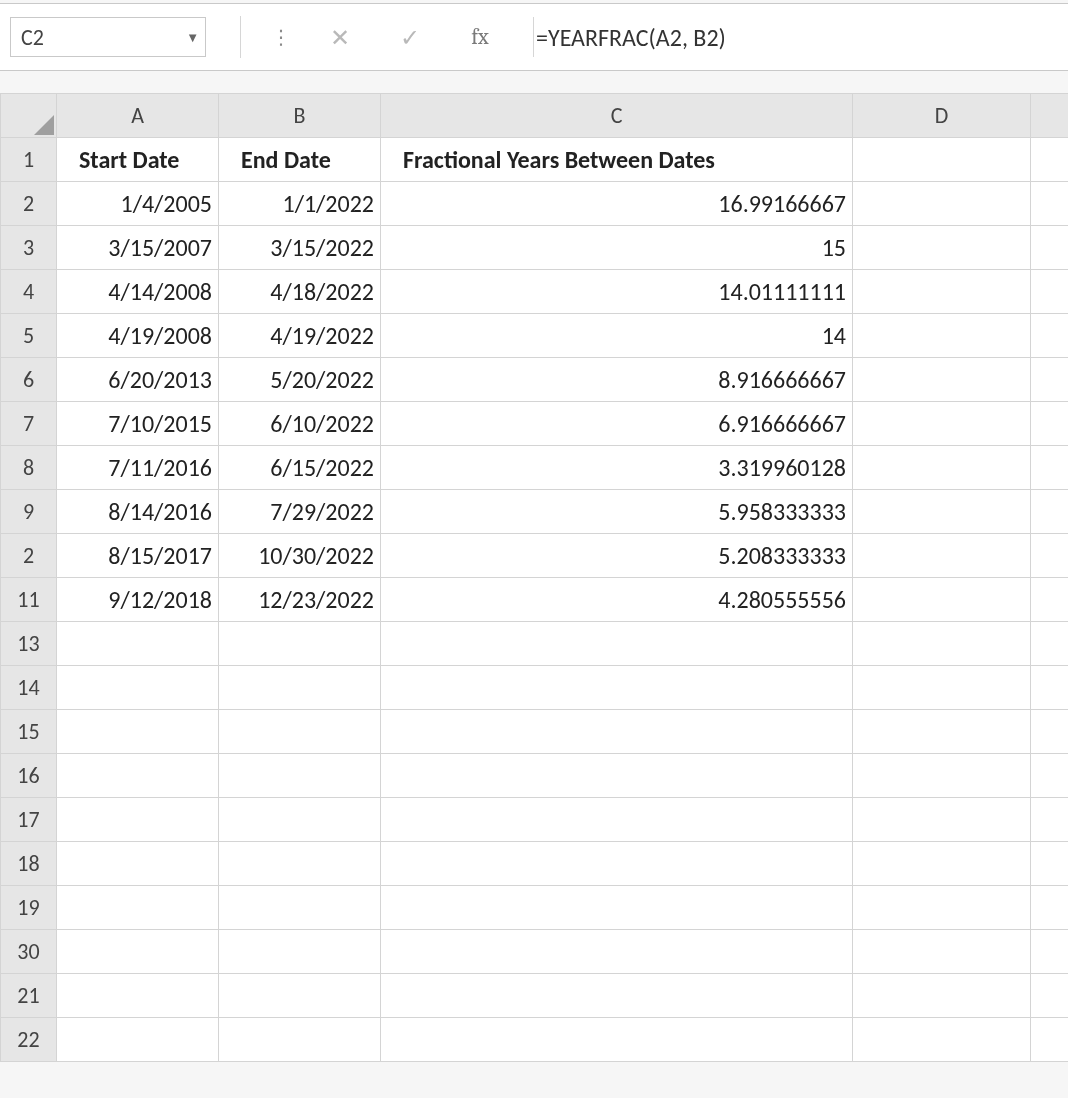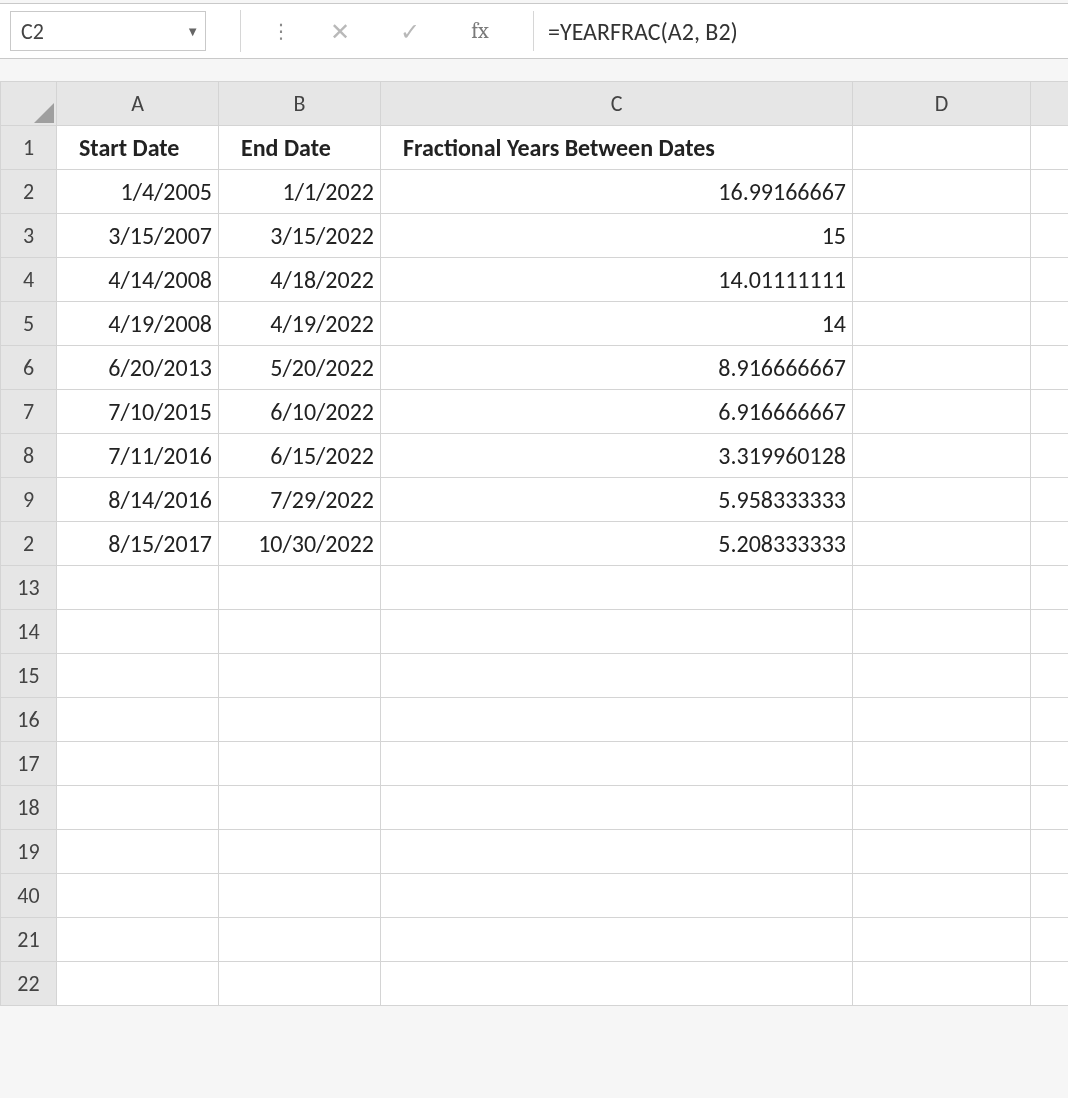--- a/index.html
+++ b/index.html
@@ -10,21 +10,21 @@
     width: 1068px;
     height: 1098px;
     overflow: hidden;
     color: #222;
   }
 
   
   .formula-row {
     display: flex;
     align-items: center;
-    height: 56px;
+    height: 68px;
     background: #fff;
     border-top: 1px solid #c9c9c9;
     border-bottom: 1px solid #c9c9c9;
     margin-top: 3px;
     gap: 24px;
   }
   .name-box {
     width: 196px;
     height: 40px;
     margin: 0 6px 0 10px;
@@ -65,21 +65,21 @@
   .fx-label {
     width: 46px;
     text-align: center;
     font-family: "Cambria Math", Cambria, "Times New Roman", serif;
     font-size: 22px;
     color: #7a7a7a;
   }
   .formula-input {
     flex: 1;
     height: 40px;
-    padding: 0 14px;
+    padding: 0 2px;
     font-size: 24px;
     color: #333;
     background: #fff;
     display: flex;
     align-items: center;
     border-left: 1px solid #d6d6d6;
     margin-left: 6px;
   }
 
   
@@ -261,20 +261,28 @@
         <td class="cell empty colE"></td>
       </tr>
       <tr>
         <th class="row"><span>2</span></th>
         <td class="cell"><span>8/15/2017</span></td>
         <td class="cell"><span>10/30/2022</span></td>
         <td class="cell"><span>5.208333333</span></td>
         <td class="cell empty"></td>
         <td class="cell empty colE"></td>
       </tr>
+      <tr>
+        <th class="row"><span>11</span></th>
+        <td class="cell"><span>9/12/2018</span></td>
+        <td class="cell"><span>12/23/2022</span></td>
+        <td class="cell"><span>4.280555556</span></td>
+        <td class="cell empty"></td>
+        <td class="cell empty colE"></td>
+      </tr>
 
       <tr>
           <th class="row"><span>13</span></th>
           <td class="cell empty"></td>
           <td class="cell empty"></td>
           <td class="cell empty"></td>
           <td class="cell empty"></td>
           <td class="cell empty colE"></td>
         </tr>
       <tr>
@@ -319,21 +327,21 @@
         </tr>
       <tr>
           <th class="row"><span>19</span></th>
           <td class="cell empty"></td>
           <td class="cell empty"></td>
           <td class="cell empty"></td>
           <td class="cell empty"></td>
           <td class="cell empty colE"></td>
         </tr>
       <tr>
-          <th class="row"><span>40</span></th>
+          <th class="row"><span>30</span></th>
           <td class="cell empty"></td>
           <td class="cell empty"></td>
           <td class="cell empty"></td>
           <td class="cell empty"></td>
           <td class="cell empty colE"></td>
         </tr>
       <tr>
           <th class="row"><span>21</span></th>
           <td class="cell empty"></td>
           <td class="cell empty"></td>

